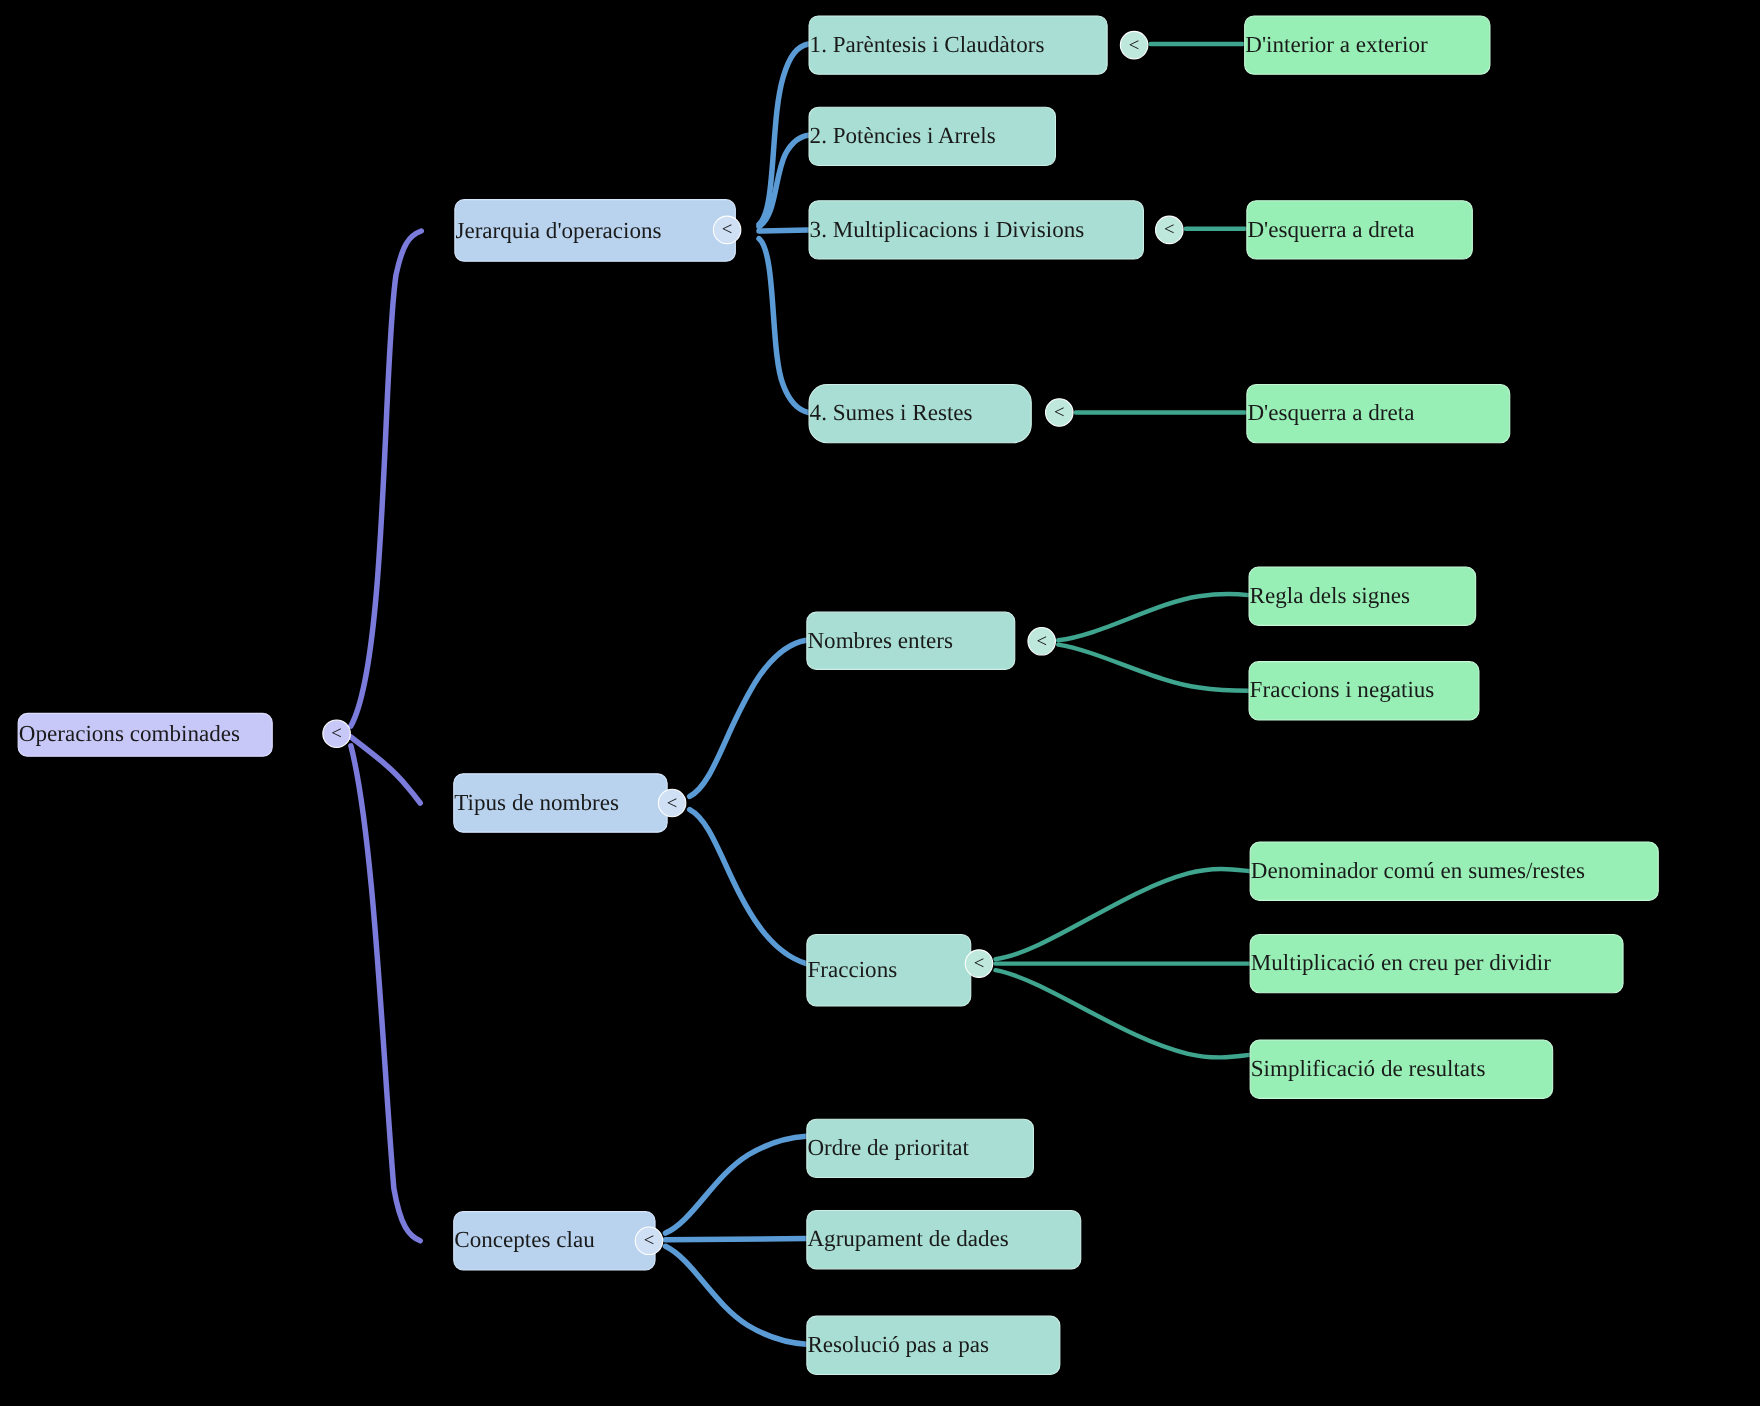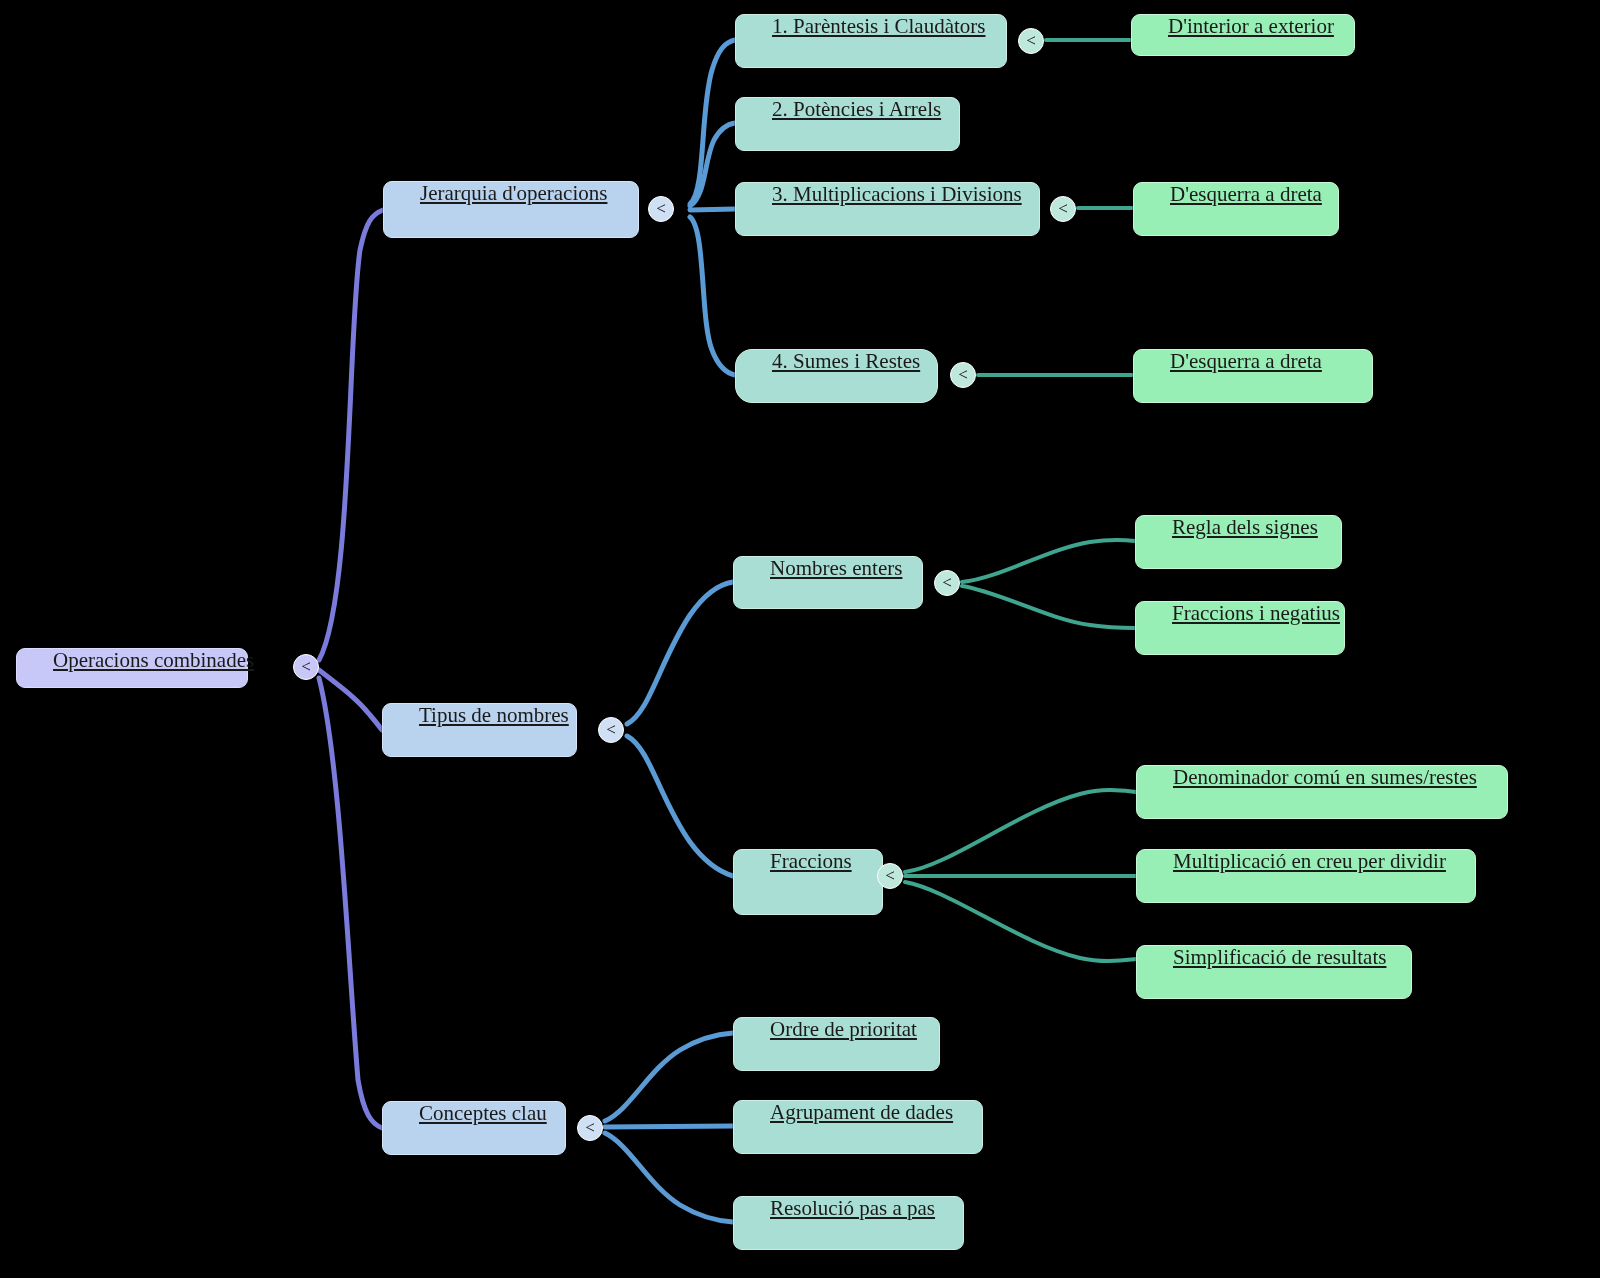--- a/index.html
+++ b/index.html
@@ -20,33 +20,32 @@
     left: 0;
     top: 0;
     width: 1600px;
     height: 1278px;
     pointer-events: none;
   }
   .node {
     position: absolute;
     box-sizing: border-box;
     display: flex;
-    align-items: flex-start;
+    align-items: center;
     border-radius: 9px;
     color: #1a1a1a;
     font-size: 21px;
     line-height: 1.1;
-    padding: 0 36px;
+    padding: 0 0;
     white-space: nowrap;
     border: 1px solid rgba(255,255,255,0.75);
     box-shadow: 0 0 0 1px rgba(0,0,0,0.25);
-    text-decoration: underline;
   }
   .node.lvl0 { background: #c8c8f8; border-color: #dcdcff; }
-  .node.lvl1 { background: #b9d3ef; border-color: #d6e6fa; }
+  .node.lvl1 { background: #b9d3ef; border-color: #d6e6fa; margin-left: 30px; }
   .node.lvl2 { background: #a8ded3; border-color: #cdeee7; }
   .node.lvl3 { background: #97efb5; border-color: #c6f7d7; }
 
   .collapse-dot {
     position: absolute;
     width: 26px;
     height: 26px;
     border-radius: 50%;
     box-sizing: border-box;
     display: flex;
@@ -139,21 +138,21 @@
     <span>&lt;</span>
   </div>
 
   <div class="node lvl2" style="left:735px; top:349px; width:203px; height:54px;border-radius:17px;">
     <span>4. Sumes i Restes</span>
   </div>
   <div class="collapse-dot c-teal" style="left:950px; top:362px;">
     <span>&lt;</span>
   </div>
 
-  <div class="node lvl3" style="left:1131px; top:14px; width:224px; height:42px;">
+  <div class="node lvl3" style="left:1131px; top:14px; width:224px; height:54px;">
     <span>D'interior a exterior</span>
   </div>
 
   <div class="node lvl3" style="left:1133px; top:182px; width:206px; height:54px;">
     <span>D'esquerra a dreta</span>
   </div>
 
   <div class="node lvl3" style="left:1133px; top:349px; width:240px; height:54px;">
     <span>D'esquerra a dreta</span>
   </div>

